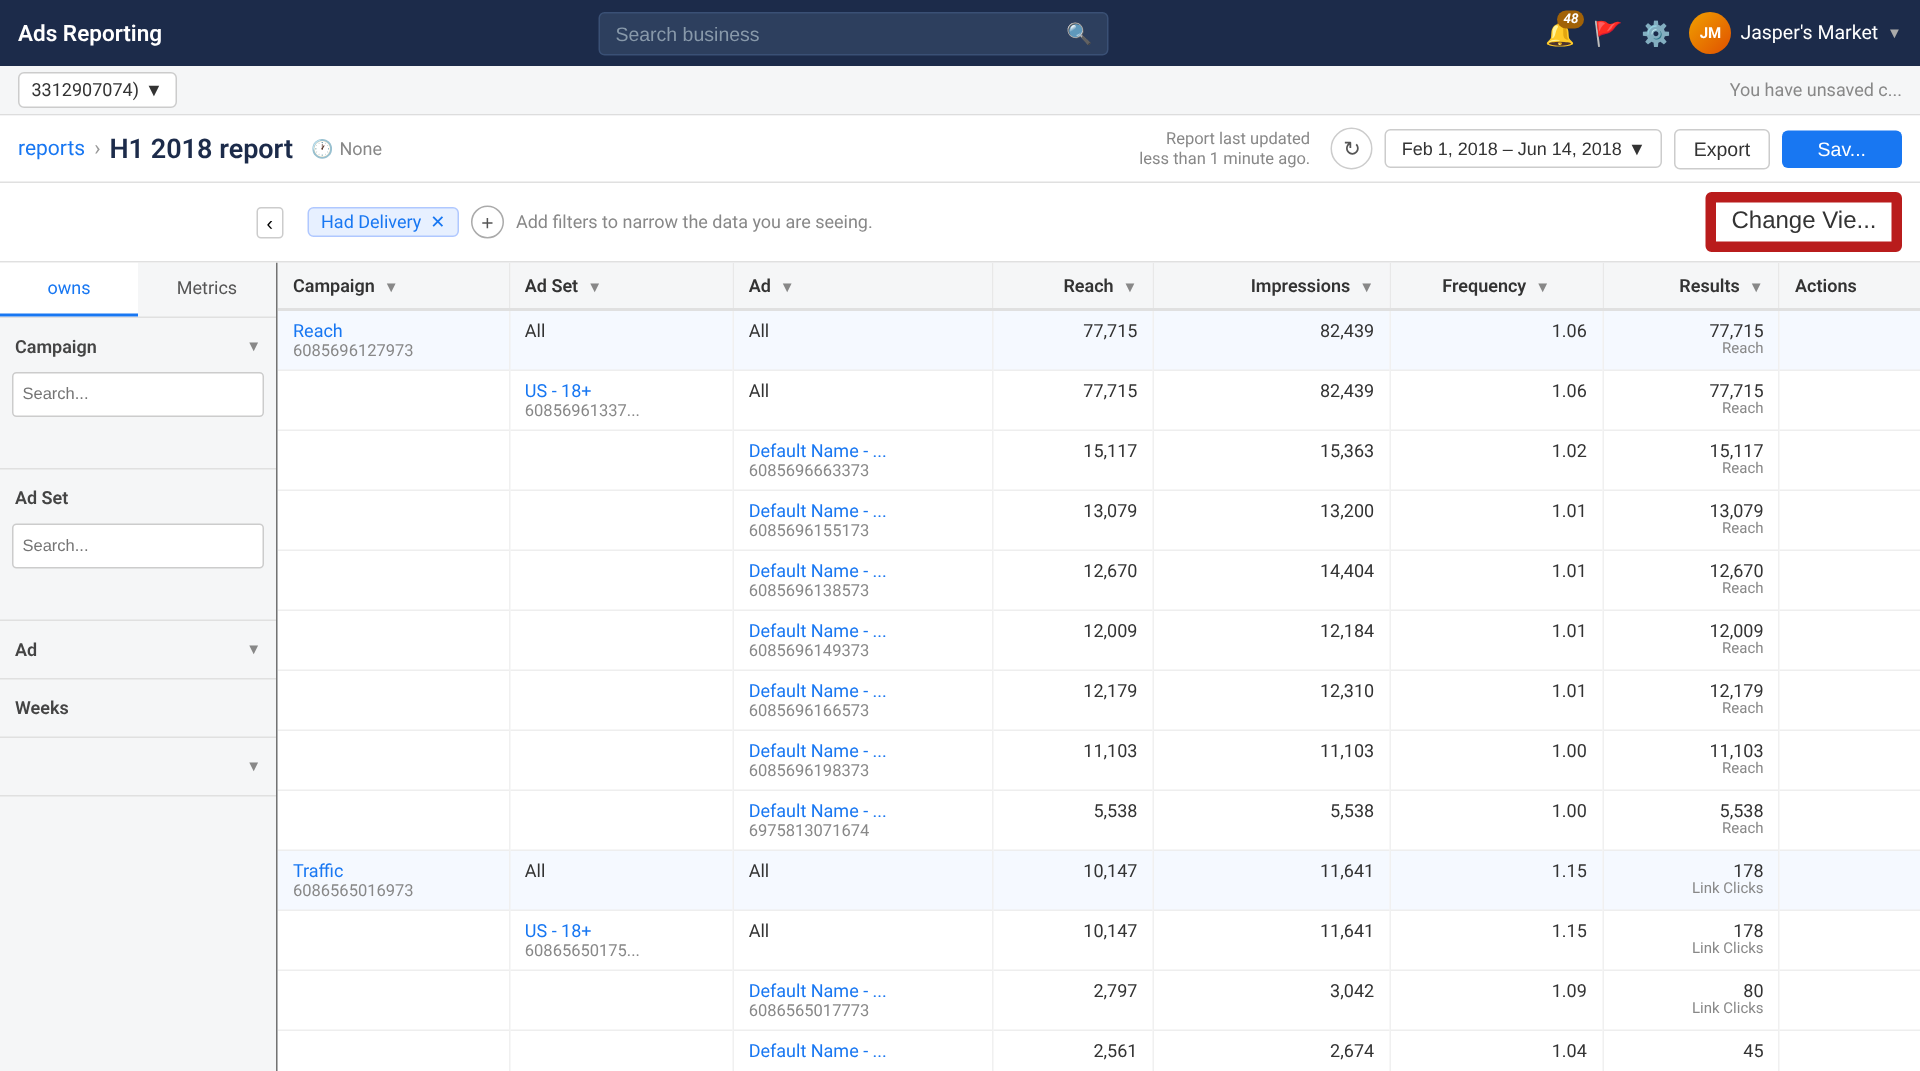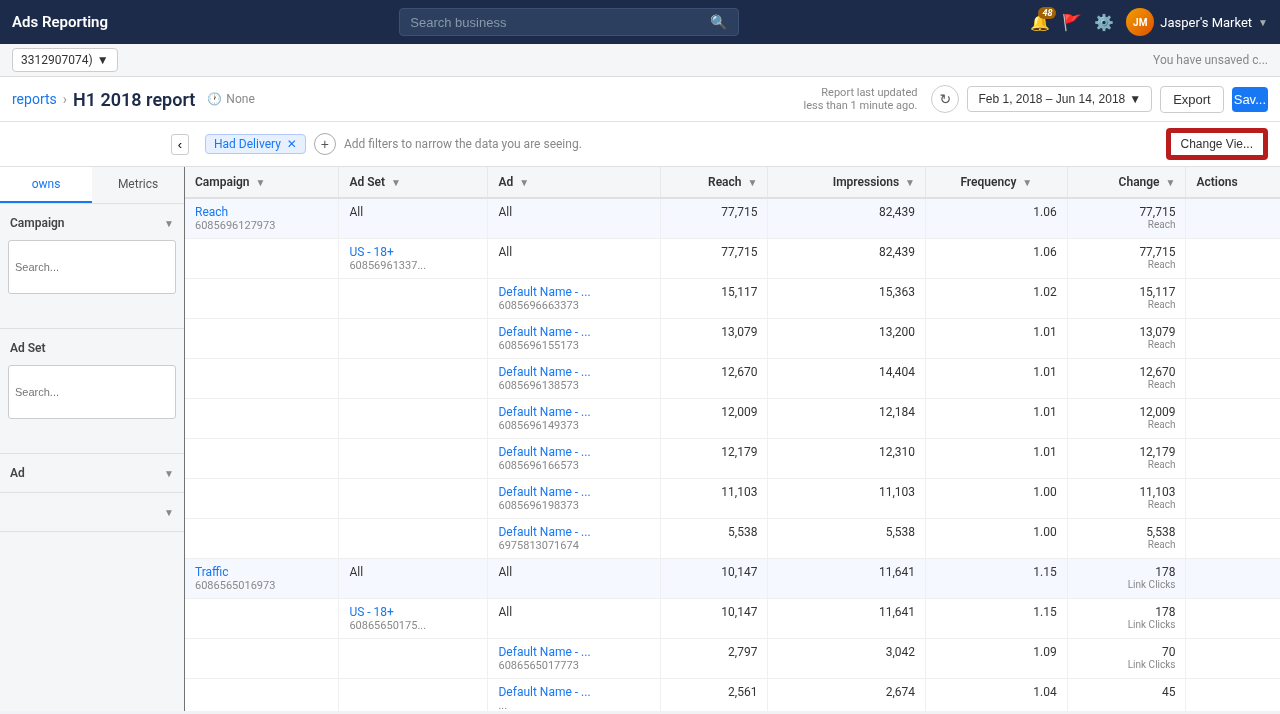--- a/index.html
+++ b/index.html
@@ -88,21 +88,21 @@
       width: 28px; height: 28px; cursor: pointer; font-size: 14px;
       display: flex; align-items: center; justify-content: center; color: #555;
     }
     .report-meta { text-align: right; font-size: 11px; color: #888; margin-right: 6px; }
     .export-btn {
       background: white; border: 1px solid #ccc; border-radius: 4px;
       padding: 5px 12px; cursor: pointer; font-size: 13px; color: #333;
     }
     .save-btn {
       background: #1877f2; border: none; border-radius: 4px;
-      padding: 5px 2px; cursor: pointer; font-size: 13px; color: white;
+      padding: 5px 24px; cursor: pointer; font-size: 13px; color: white;
     }
 
     
     .filter-bar {
       background: white;
       border-bottom: 1px solid #e0e0e0;
       padding: 6px 12px;
       display: flex;
       align-items: center;
       gap: 8px;
@@ -114,22 +114,22 @@
     }
     .filter-tag-x { cursor: pointer; color: #1877f2; font-size: 12px; margin-left: 2px; }
     .add-filter-btn {
       width: 22px; height: 22px; border-radius: 50%; border: 1px solid #aaa;
       background: white; cursor: pointer; font-size: 14px; color: #555;
       display: flex; align-items: center; justify-content: center;
     }
     .filter-hint { color: #888; font-size: 12px; }
     .change-view-btn {
       margin-left: auto;
-      background: white; border: 5px solid #b91c1c; border-radius: 4px;
-      padding: 4px 10px; cursor: pointer; font-size: 12px; color: #333;
+      background: white; border: 7px solid #b91c1c; border-radius: 4px;
+      padding: 4px 10px; cursor: pointer; font-size: 16px; color: #333;
     }
 
     
     .main-layout {
       display: flex;
       height: calc(100vh - 170px);
       overflow: hidden;
     }
 
     
@@ -162,21 +162,21 @@
       padding: 6px 10px; cursor: pointer;
     }
     .sidebar-section-title { font-size: 12px; font-weight: 600; color: #444; }
     .sidebar-item {
       padding: 5px 10px; font-size: 12px; color: #333; cursor: pointer;
     }
     .sidebar-input {
       margin: 4px 8px;
       width: calc(100% - 16px);
       border: 1px solid #ccc; border-radius: 3px;
-      padding: 20px 6px; font-size: 11px;
+      padding: 8px 6px; font-size: 11px;
     }
 
     
     .table-area {
       flex: 1;
       overflow: auto;
       background: white;
     }
     table {
       border-collapse: collapse;
@@ -308,20 +308,25 @@
       <div class="sidebar-item">&nbsp;</div>
     </div>
     <div class="sidebar-section">
       <div class="sidebar-section-header">
         <span class="sidebar-section-title">Ad</span>
         <span style="color:#888;font-size:10px;">▼</span>
       </div>
     </div>
     <div class="sidebar-section">
       <div class="sidebar-section-header">
+        <span class="sidebar-section-title">Weeks</span>
+      </div>
+    </div>
+    <div class="sidebar-section">
+      <div class="sidebar-section-header">
         <span class="sidebar-section-title">&nbsp;</span>
         <span style="color:#888;font-size:10px;">▼</span>
       </div>
     </div>
   </div>
 
   <div class="table-area">
     <table>
       <thead>
         <tr>
@@ -343,21 +348,21 @@
           </th>
           <th style="text-align:right;">
             <span>Impressions</span>
             <span class="col-sort">▼</span>
           </th>
           <th style="text-align:center;">
             <span>Frequency</span>
             <span class="col-sort">▼</span>
           </th>
           <th style="text-align:right;">
-            <span>Change</span>
+            <span>Results</span>
             <span class="col-sort">▼</span>
           </th>
           <th>
             <span>Actions</span>
           </th>
         </tr>
       </thead>
       <tbody id="table-body">
 
       <tr style="background: rgb(245, 249, 255);">
@@ -552,21 +557,21 @@
             <td></td>
             <td></td>
             <td>
               <div class="cell-link">Default Name - ...</div>
               <div class="cell-sub">6086565017773</div>
             </td>
             <td style="text-align: right;">2,797</td>
             <td style="text-align: right;">3,042</td>
             <td style="text-align: right;">1.09</td>
             <td style="text-align: right;">
-              <div>70</div>
+              <div>80</div>
               <div class="metric-label">Link Clicks</div>
             </td>
             <td></td>
           </tr>
           <tr>
             <td></td>
             <td></td>
             <td>
               <div class="cell-link">Default Name - ...</div>
               <div class="cell-sub">...</div>

